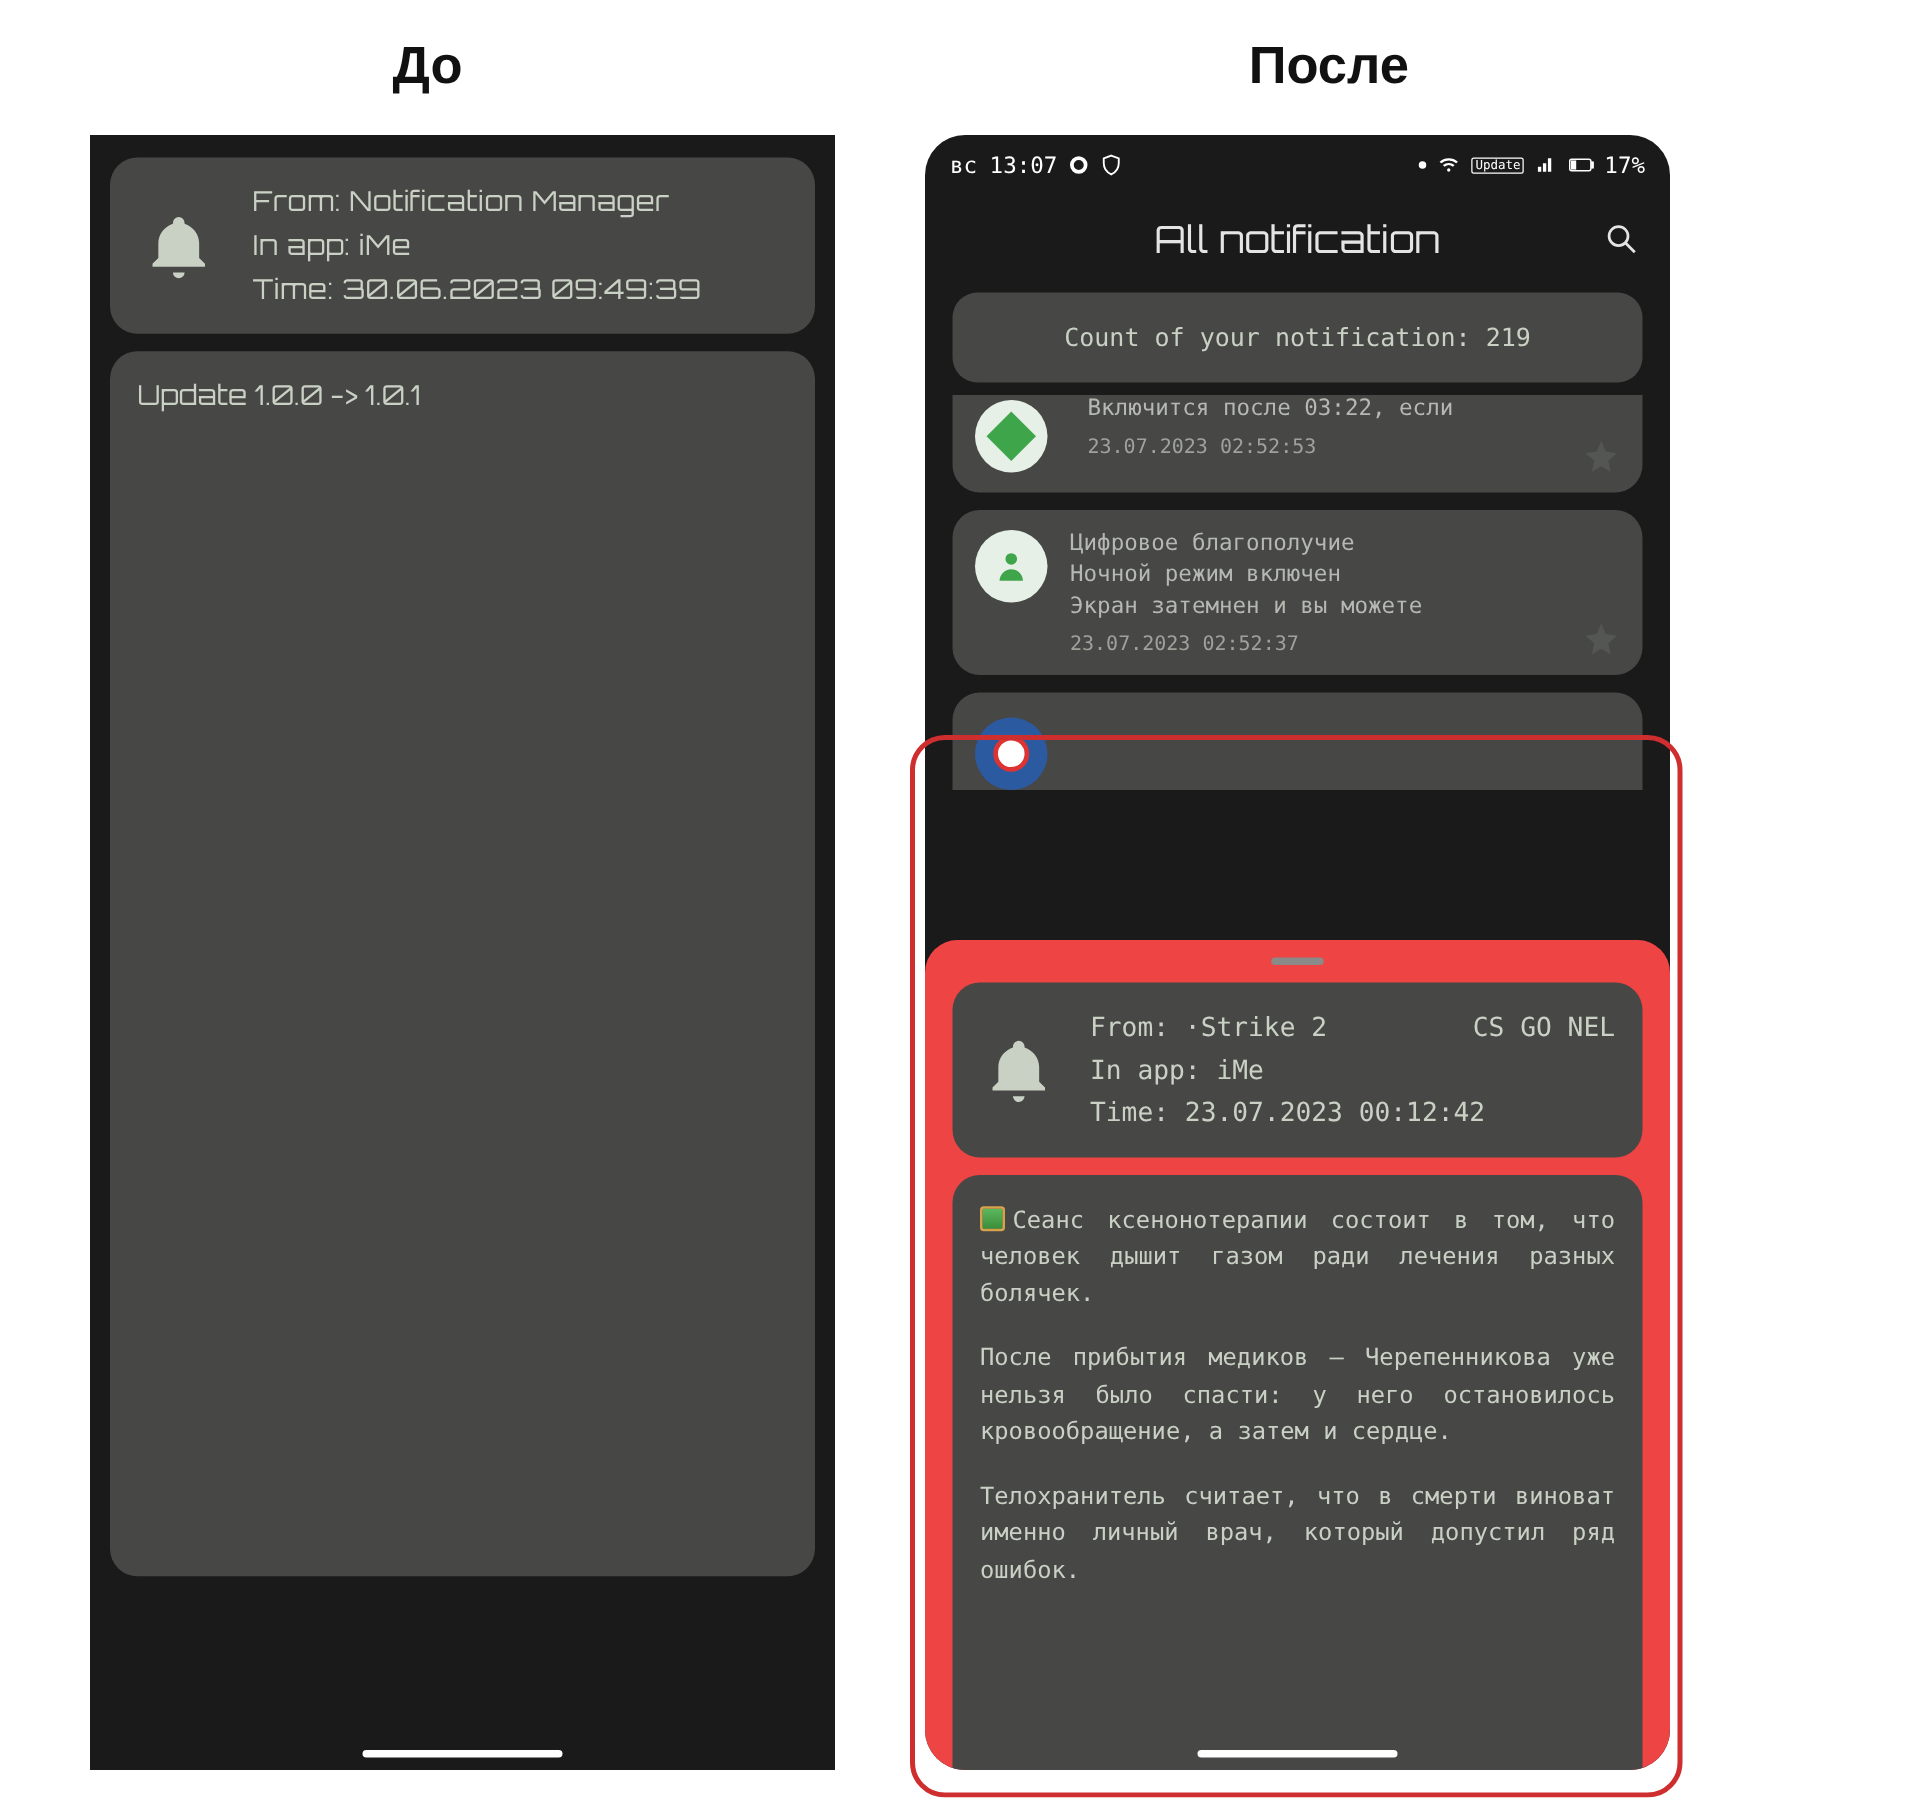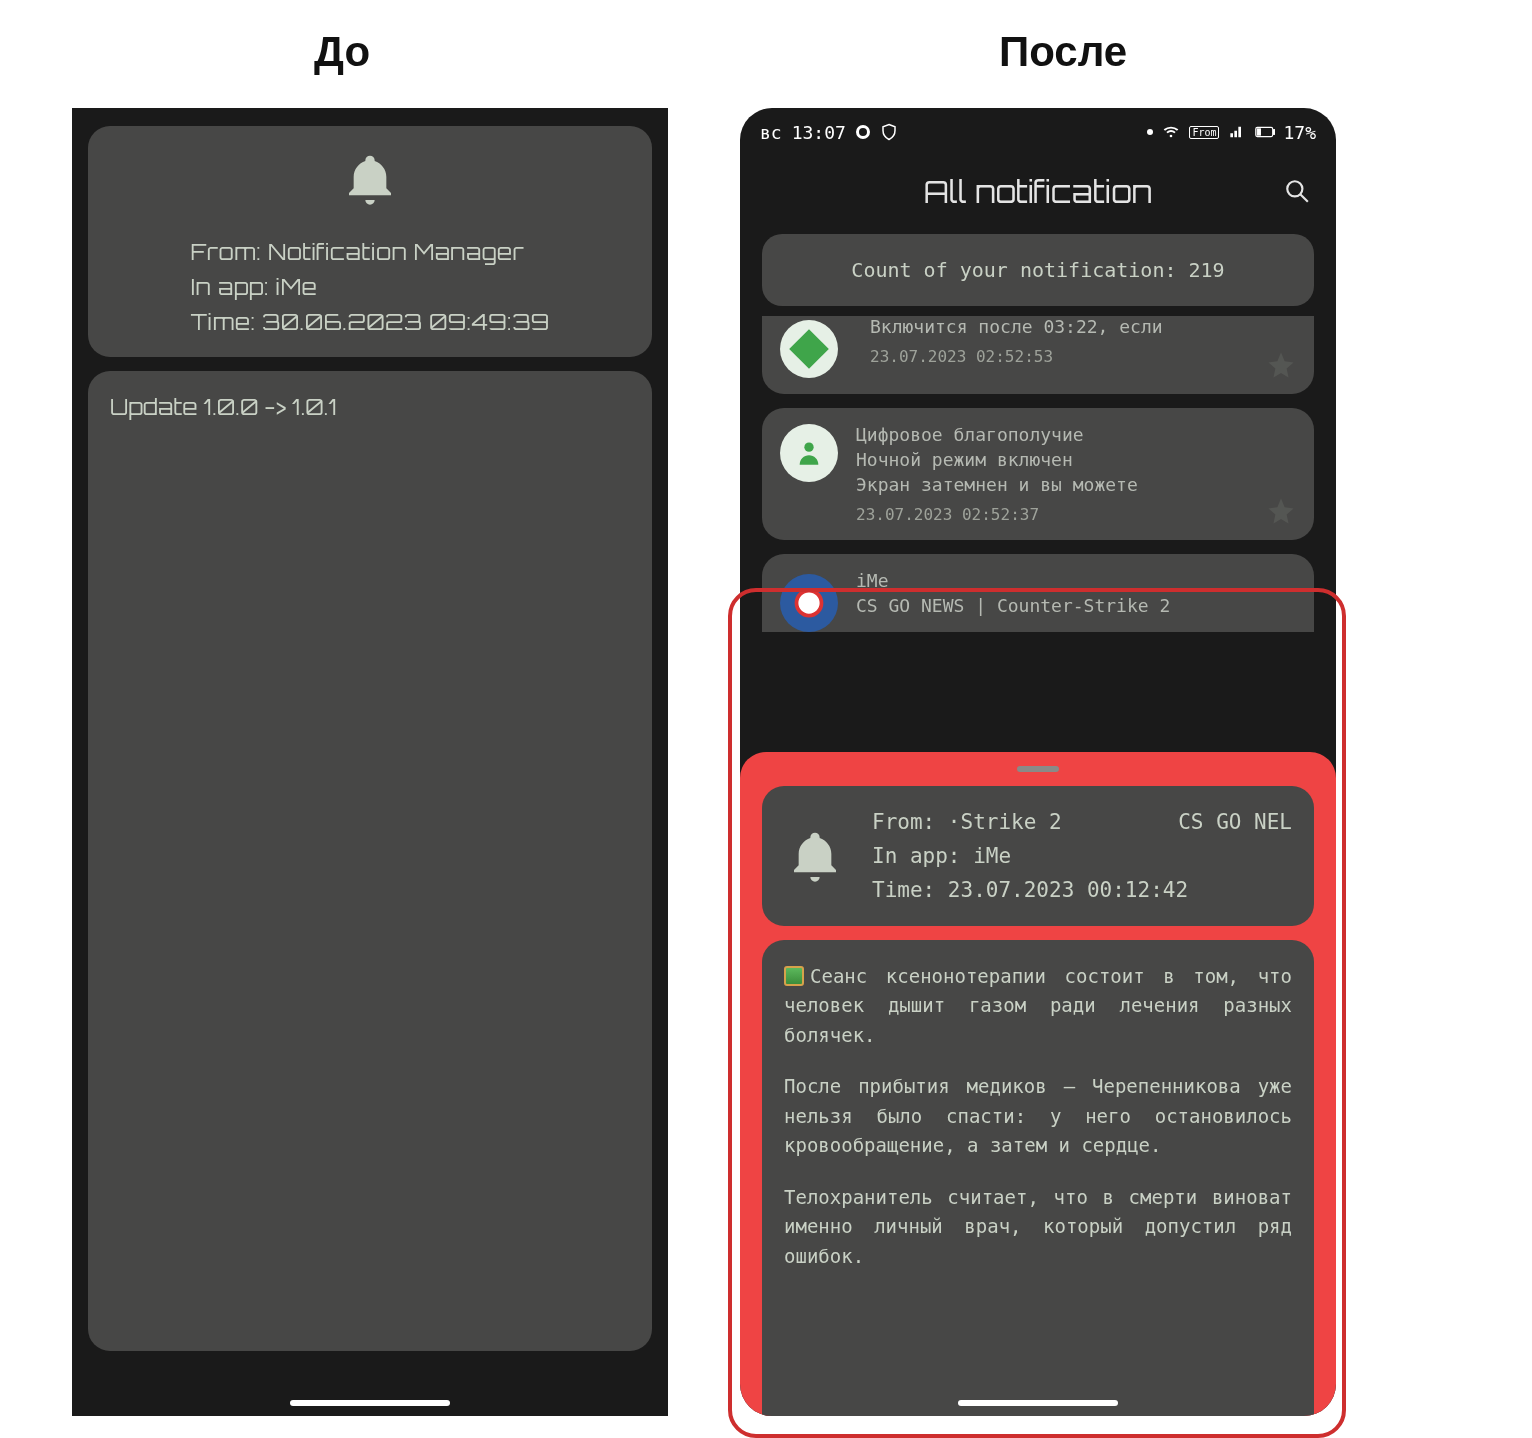--- a/index.html
+++ b/index.html
@@ -34,21 +34,20 @@
 
   
   .card {
     background: #474746;
     border-radius: 22px;
     padding: 22px 24px;
     margin: 18px 16px 14px 16px;
     display: flex;
     align-items: center;
     gap: 28px;
-    flex-direction: column;
   }
   .bell-box {
     width: 62px; height: 62px;
     display:flex; align-items:center; justify-content:center;
     flex-shrink:0;
   }
   .bell-svg { width: 56px; height: 56px; fill:#c9d1c5; }
   .meta-lines { display:flex; flex-direction:column; gap:8px; }
   .meta-lines span {
     color:#c9d1c5; font-family: "Orbitron","Consolas",monospace;
@@ -220,21 +219,21 @@
       <span class="status-o"></span>
       <svg class="shield" viewBox="0 0 24 24" fill="none" stroke="#fff" stroke-width="2">
           <path d="M12 2l8 3v5c0 5-3.4 9.7-8 12-4.6-2.3-8-7-8-12V5l8-3z"></path>
         </svg>
     </div>
     <div class="status-right">
       <span class="dot"></span>
       <svg class="wifi" viewBox="0 0 24 24" fill="#fff">
           <path d="M12 20a2 2 0 1 0 0-4 2 2 0 0 0 0 4zm-5-6a8 8 0 0 1 10 0l2-2a11 11 0 0 0-14 0l2 2zm-4-4a14 14 0 0 1 18 0l2-2a17 17 0 0 0-22 0l2 2z"></path>
         </svg>
-      <span class="volte">From</span>
+      <span class="volte">Update</span>
       <svg class="signal" viewBox="0 0 24 24" fill="#fff">
           <path d="M2 20h4v-6H2v6zm6 0h4V10H8v10zm6 0h4V4h-4v16z"></path>
         </svg>
       <svg class="bat" viewBox="0 0 26 14" fill="none" stroke="#fff" stroke-width="1.5">
           <rect x="1" y="1" width="22" height="12" rx="2"></rect>
           <rect x="24" y="4" width="2" height="6" fill="#fff"></rect>
           <rect x="3" y="3" width="4" height="8" fill="#fff"></rect>
         </svg>
       <span>17%</span>
     </div>
@@ -280,24 +279,20 @@
         <path d="M12 2l2.9 6.9L22 10l-5.5 4.8L18 22l-6-3.6L6 22l1.5-7.2L2 10l7.1-1.1L12 2z"></path>
       </svg>
   </div>
 
   <div class="list-item partial-bottom">
     <div class="avatar" style="background:#2c5aa0">
       <svg width="30" height="30" viewBox="0 0 24 24" fill="#fff">
           <circle cx="12" cy="12" r="10" fill="#fff"></circle>
           <circle cx="12" cy="12" r="10" fill="none" stroke="#d33" stroke-width="3"></circle>
         </svg>
-    </div>
-    <div class="item-texts">
-      <span>iMe</span>
-      <span>CS GO NEWS | Counter-Strike 2</span>
     </div>
   </div>
 
   <div class="overlay-scrim"></div>
   <div class="bottom-sheet">
     <div class="grabber"></div>
 
     <div class="sheet-card">
       <div class="bell-box">
         <svg class="bell-svg" viewBox="0 0 24 24">

